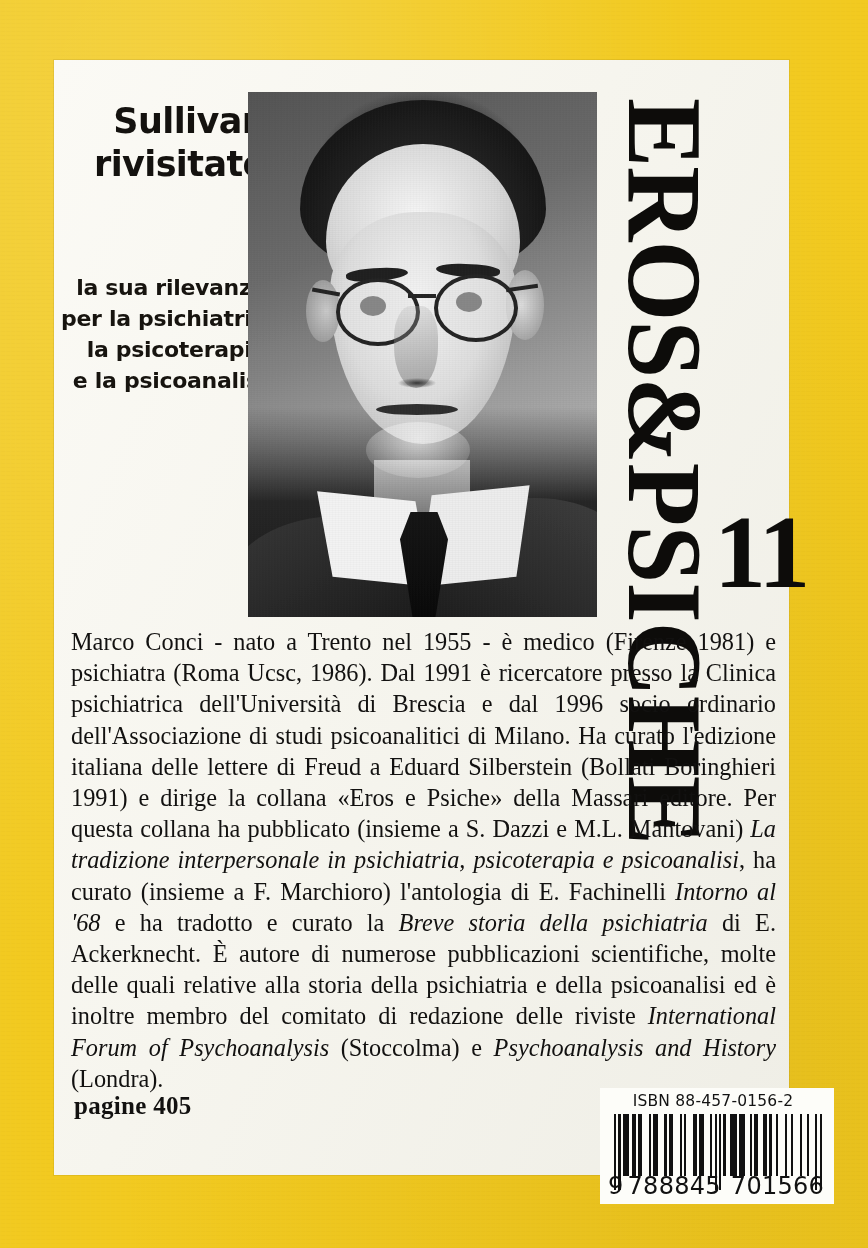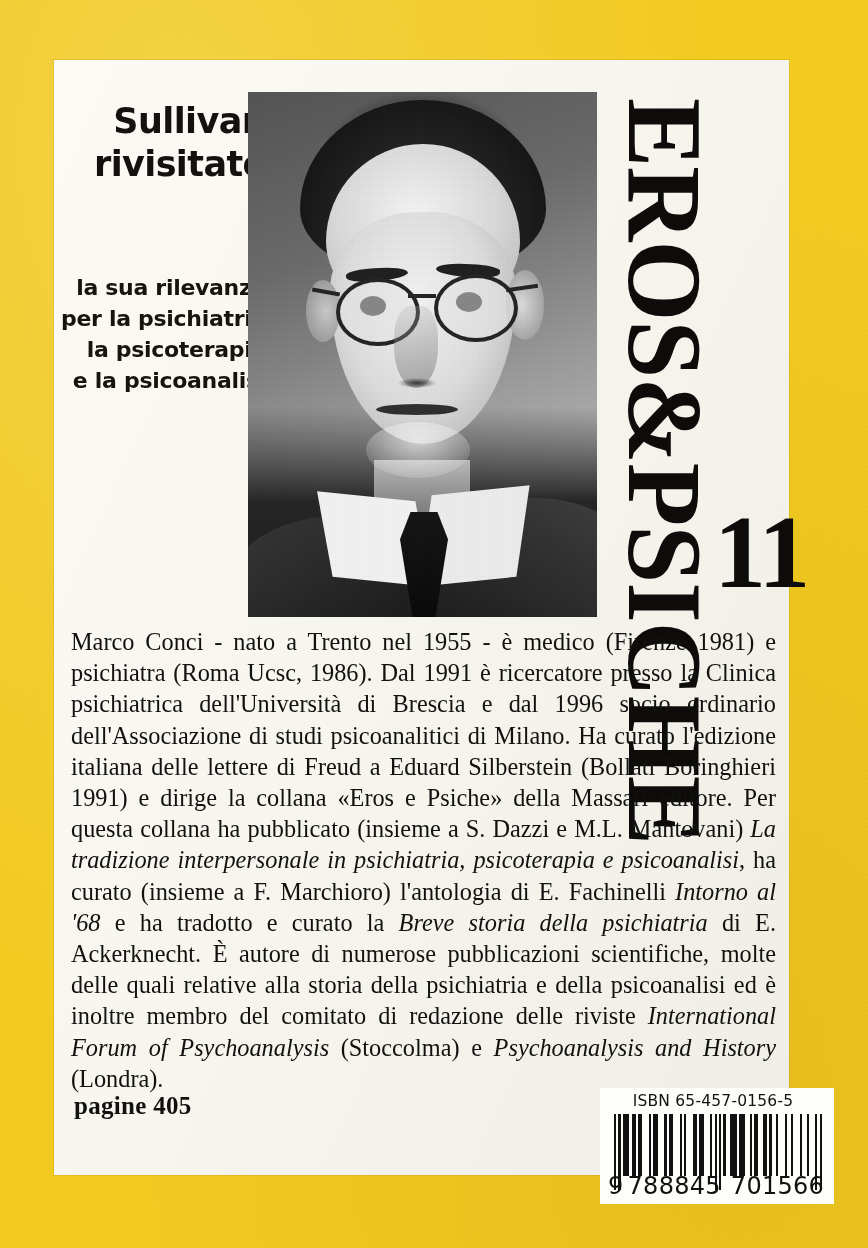--- a/index.html
+++ b/index.html
@@ -324,21 +324,21 @@
     </div>
     <div id="issue-number" style="left:660px; top:440px;">11</div>
 
     <div id="blurb">Marco Conci - nato a Trento nel 1955 - è medico (Firenze 1981) e psichiatra (Roma Ucsc, 1986). Dal 1991 è ricercatore presso la Clinica psichiatrica dell'Università di Brescia e dal 1996 socio ordinario dell'Associazione di studi psicoanalitici di Milano. Ha curato l'edizione italiana delle lettere di Freud a Eduard Silberstein (Bollati Boringhieri 1991) e dirige la collana «Eros e Psiche» della Massari editore. Per questa collana ha pubblicato (insieme a S. Dazzi e M.L. Mantovani) <i>La tradizione interpersonale in psichiatria, psicoterapia e psicoanalisi</i>, ha curato (insieme a F. Marchioro) l'antologia di E. Fachinelli <i>Intorno al '68</i> e ha tradotto e curato la <i>Breve storia della psichiatria</i> di E. Ackerknecht. È autore di numerose pubblicazioni scientifiche, molte delle quali relative alla storia della psichiatria e della psicoanalisi ed è inoltre membro del comitato di redazione delle riviste <i>International Forum of Psychoanalysis</i> (Stoccolma) e <i>Psychoanalysis and History</i> (Londra).</div>
 
     <div id="pagine">pagine 405</div>
 
   </div>
 
   <div id="barcode-box">
-    <div id="isbn-text">ISBN 65-457-0156-5</div>
+    <div id="isbn-text">ISBN 88-457-0156-2</div>
     <div id="bars">
         <span style="width: 2.18947px; background: rgb(17, 17, 17); height: 76px;"></span>
         <span style="width: 2.18947px; background: transparent; height: 76px;"></span>
         <span style="width: 2.18947px; background: rgb(17, 17, 17); height: 76px;"></span>
         <span style="width: 2.18947px; background: transparent; height: 62px;"></span>
         <span style="width: 2.18947px; background: rgb(17, 17, 17); height: 62px;"></span>
         <span style="width: 2.18947px; background: rgb(17, 17, 17); height: 62px;"></span>
         <span style="width: 2.18947px; background: rgb(17, 17, 17); height: 62px;"></span>
         <span style="width: 2.18947px; background: transparent; height: 62px;"></span>
         <span style="width: 2.18947px; background: rgb(17, 17, 17); height: 62px;"></span>

